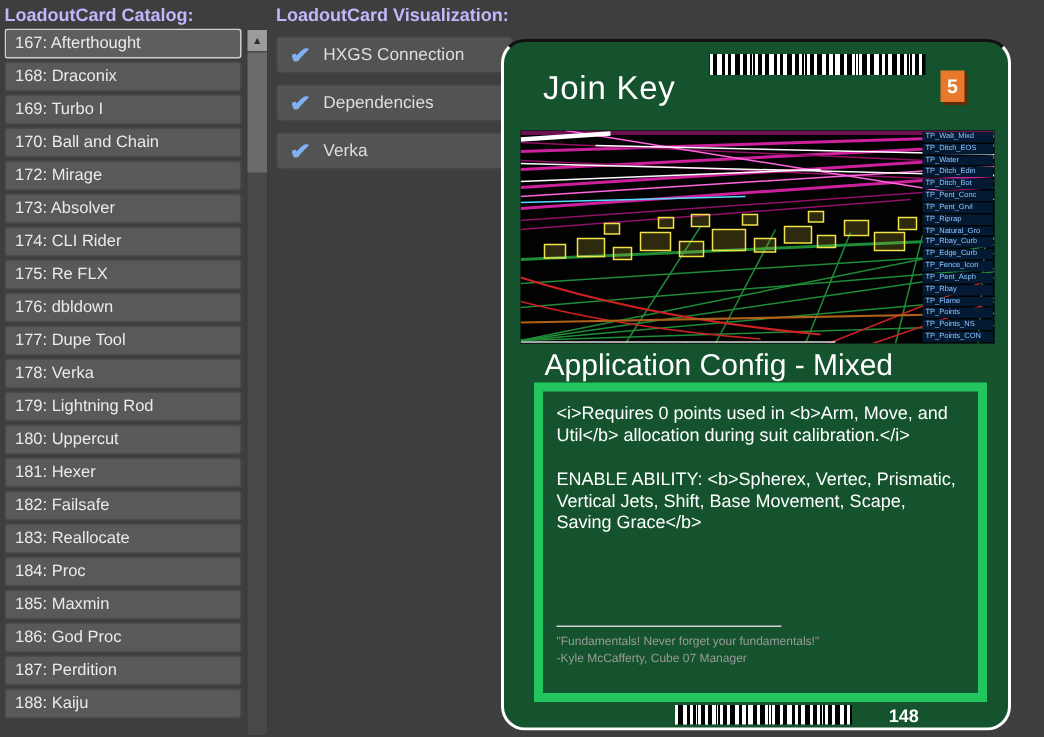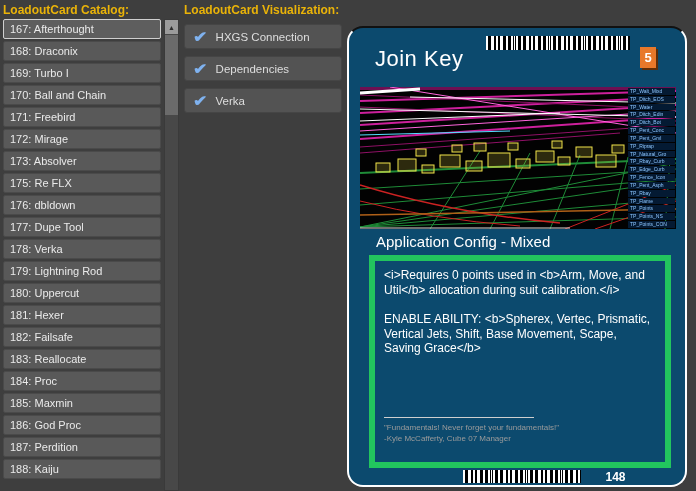--- a/index.html
+++ b/index.html
@@ -3,21 +3,21 @@
 <meta charset="utf-8">
 <style>
   * { box-sizing: border-box; margin: 0; padding: 0; }
   html,body { width:696px; height:491px; }
   body {
     position: relative;
     background: #3e3e3e;
     font-family: "Liberation Sans", sans-serif;
     overflow: hidden;
   }
-  .panel-title { color:#eab308; font-weight:bold; font-size:12px; line-height:14px; }
+  .panel-title { color:#c4b5fd; font-weight:bold; font-size:12px; line-height:14px; }
 
   
   #catalog { position:absolute; left:3px; top:3px; width:176px; height:488px; }
   #catalog .panel-title { margin-bottom:2px; }
   .list-wrap { position:relative; width:176px; height:472px; overflow:hidden; }
   .list { position:absolute; left:0; top:0; width:158px; }
   .item {
     height:20px; margin-bottom:2px;
     background:#595959; border:1px solid #4a4a4a; border-radius:2px;
     color:#eaeaea; font-size:11px;
@@ -42,22 +42,22 @@
     width:158px; height:25px; margin-top:7px;
     background:#535353; border:1px solid #454545; border-radius:3px;
     display:flex; align-items:center; gap:9px; padding-left:9px;
     color:#dedede; font-size:11.5px; cursor:pointer;
   }
   #viz .toggle:first-of-type { margin-top:9px; }
   .check { color:var(--check,#7fb2ef); font-size:15px; font-weight:bold; transform:scaleX(1.15); }
 
   
   .card {
-    position:absolute; left:347px; top:26px; width:340px; height:461px;
-    background:#0c4a6e; border:2px solid #fff; border-top-color:#111;
+    position:absolute; left:334px; top:26px; width:340px; height:461px;
+    background:#14532d; border:2px solid #fff; border-top-color:#111;
     border-radius:16px;
   }
   .card-title { position:absolute; left:26px; top:18px; color:#fff; font-size:22px; letter-spacing:.5px; }
   .barcode {
     background-color:#000;
     background-image:
       repeating-linear-gradient(90deg,#fff 0 2px,transparent 2px 5px),
       repeating-linear-gradient(90deg,#fff 0 1px,transparent 1px 7px);
   }
   .top-barcode { position:absolute; left:137px; top:8px; width:144px; height:14px; }
@@ -71,21 +71,21 @@
   .card-art svg { position:absolute; inset:0; width:100%; height:100%; }
   .art-labels {
     position:absolute; top:1px; right:1px; bottom:1px; width:47px;
     display:flex; flex-direction:column; gap:1px;
   }
   .art-label {
     flex:1; background:#041a33; color:#8ec6ff;
     font-size:5px; line-height:7px; padding-left:2px;
     white-space:nowrap; overflow:hidden;
   }
-  .config-title { position:absolute; left:27px; top:205px; color:#fff; font-size:15px;text-align:right; }
+  .config-title { position:absolute; left:27px; top:205px; color:#fff; font-size:20px;text-align:right; }
   .desc-box {
     position:absolute; left:20px; top:227px; width:302px; height:213px;
     border:6px solid #22c55e; padding:7px 9px;
   }
   .desc-text { color:#fff; font-size:12px; line-height:1.22; white-space:pre-wrap; }
   .quote-block { position:absolute; left:9px; right:9px; bottom:18px; }
   .quote-divider { width:150px; border-top:1px solid #cfcfcf; margin-bottom:4px; }
   .quote-line { color:#9b9b9b; font-size:8px; line-height:1.4; }
   .card-footer {
     position:absolute; left:0; right:0; top:441px; height:15px;
@@ -98,23 +98,23 @@
 <body>
 
 <div id="catalog">
   <div class="panel-title">LoadoutCard Catalog:</div>
   <div class="list-wrap">
     <div class="list">
       <div class="item selected">167: Afterthought</div>
       <div class="item">168: Draconix</div>
       <div class="item">169: Turbo I</div>
       <div class="item">170: Ball and Chain</div>
-      <div class="item">171: Freebird</div>
       <div class="item">172: Mirage</div>
       <div class="item">173: Absolver</div>
+      <div class="item">174: CLI Rider</div>
       <div class="item">175: Re FLX</div>
       <div class="item">176: dbldown</div>
       <div class="item">177: Dupe Tool</div>
       <div class="item">178: Verka</div>
       <div class="item">179: Lightning Rod</div>
       <div class="item">180: Uppercut</div>
       <div class="item">181: Hexer</div>
       <div class="item">182: Failsafe</div>
       <div class="item">183: Reallocate</div>
       <div class="item">184: Proc</div>

